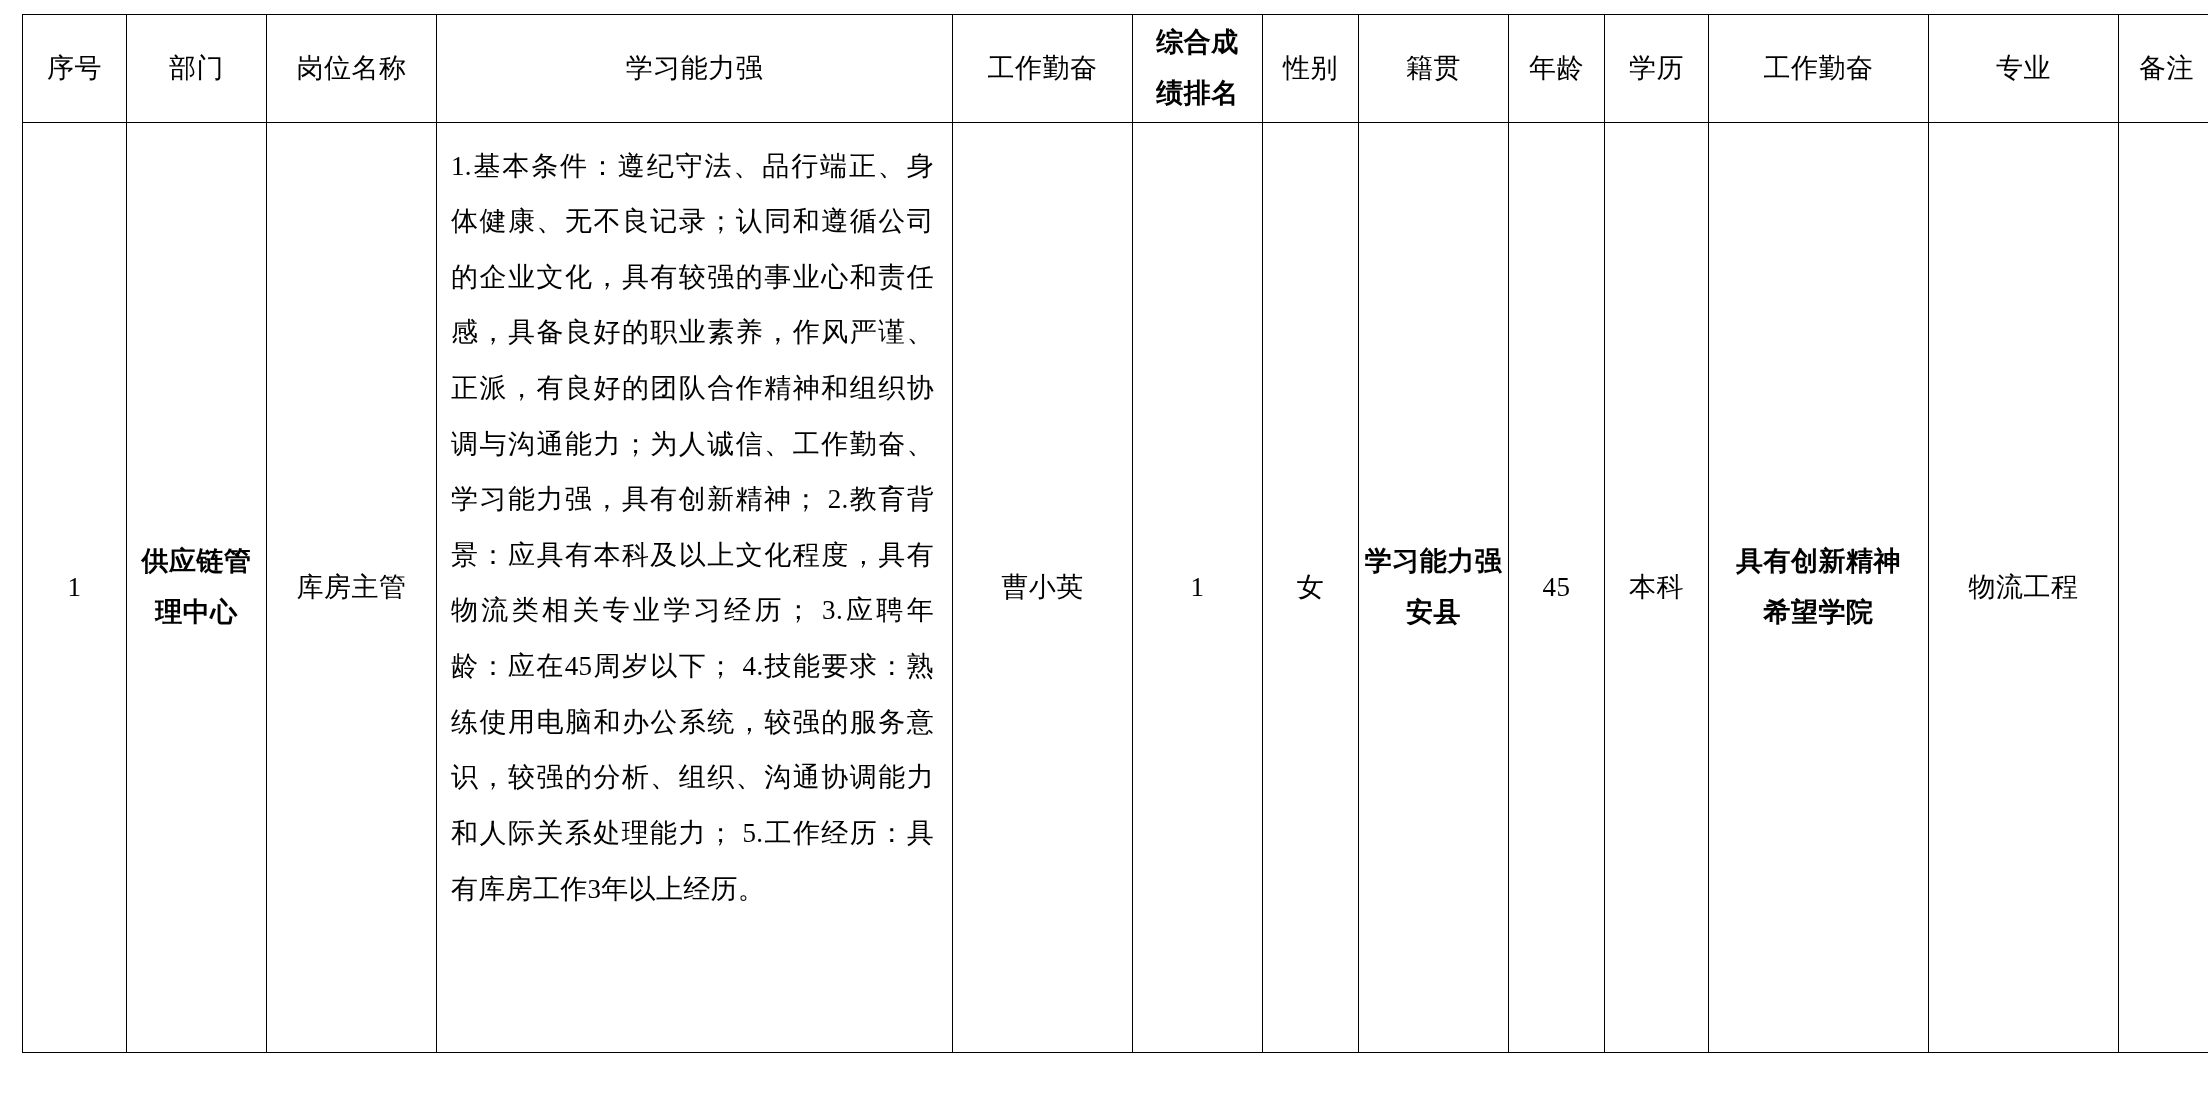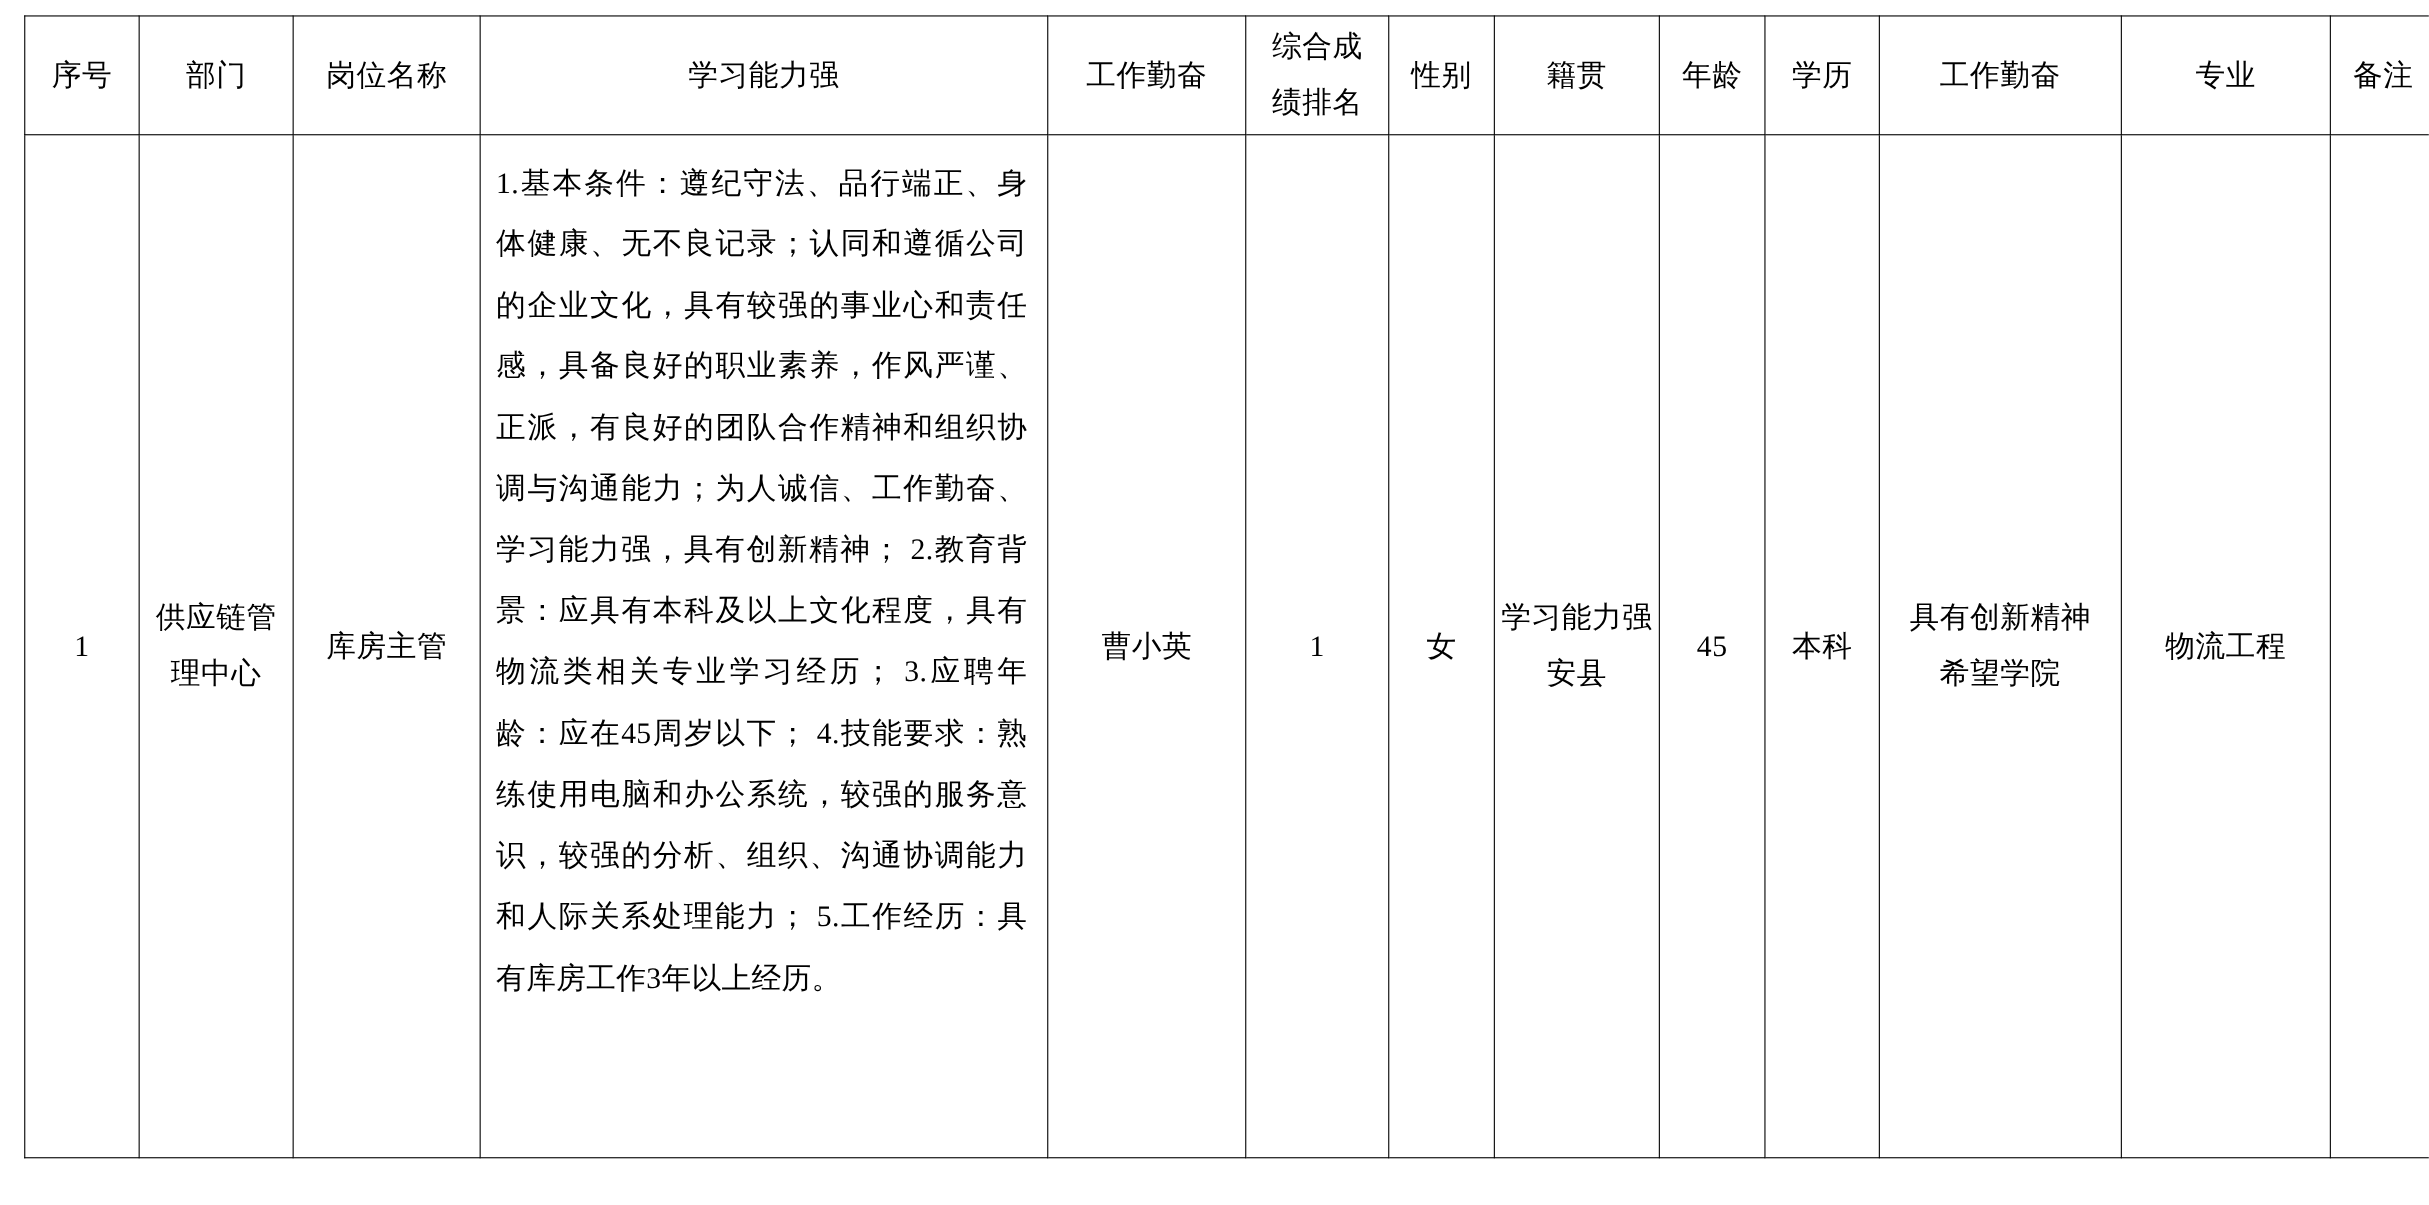--- a/index.html
+++ b/index.html
@@ -58,20 +58,21 @@
     text-align: justify;
     text-justify: inter-ideograph;
     margin-top: 19px;
   }
   tbody tr.data-row {
     height: 930px;
   }
   .two-line {
     display: inline-block;
     line-height: 1.9;
+    font-weight: bold;
   }
   
   col.c-seq      { width: 104px; }
   col.c-dept     { width: 140px; }
   col.c-post     { width: 170px; }
   col.c-req      { width: 516px; }
   col.c-person   { width: 180px; }
   col.c-rank     { width: 130px; }
   col.c-gender   { width: 96px; }
   col.c-native   { width: 150px; }

